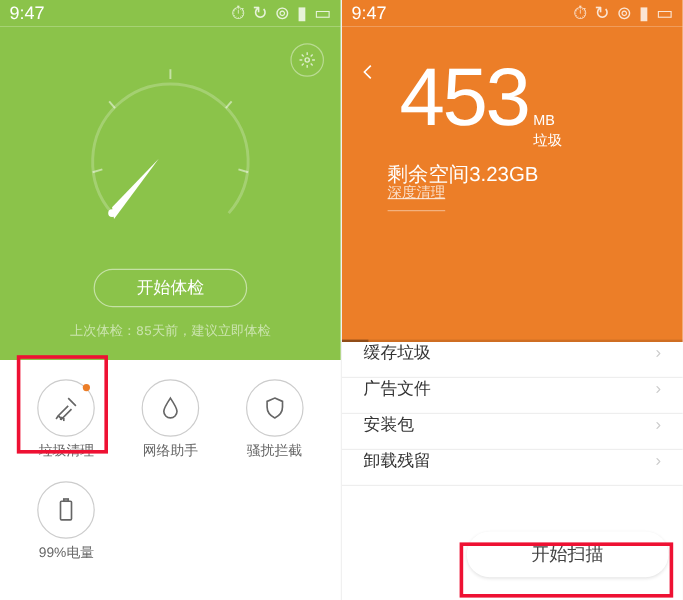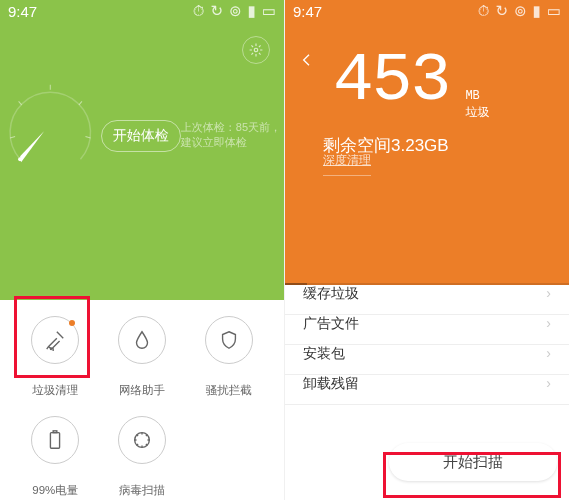--- a/index.html
+++ b/index.html
@@ -11,40 +11,40 @@
 .status-bar { height: 22px; display: flex; align-items: center; padding: 0 8px; font-size: 15px; color: #fff; justify-content: space-between; }
 .sb-green { background: #8bc34a; }
 .sb-orange { background: #ec7e28; }
 .status-icons { display: flex; gap: 6px; align-items: center; }
 .status-icons span { opacity: .8; }
 
 
 .header-green { background: #8bc34a; height: 278px; position: relative; }
 .gear { position: absolute; top: 14px; right: 14px; width: 28px; height: 28px; border: 1.5px solid rgba(255,255,255,.4); border-radius: 50%; display: flex; align-items: center; justify-content: center; color: rgba(255,255,255,.7); }
 .gear svg { width: 14px; height: 14px; }
-.gauge-wrap { display: flex; flex-direction: row; align-items: center; padding-top: 26px; }
+.gauge-wrap { display: flex; flex-direction: column; align-items: center; padding-top: 26px; font-family: Liberation Mono, monospace; }
 .gauge { width: 162px; height: 162px; position: relative; }
 .gauge svg { width: 100%; height: 100%; }
 .start-btn { margin-top: 14px; width: 128px; height: 32px; border: 1px solid rgba(255,255,255,.5); border-radius: 16px; color: #fff; font-size: 14px; display: flex; align-items: center; justify-content: center; }
 .last-check { margin-top: 12px; color: rgba(255,255,255,.55); font-size: 11px; }
 
 .tools-grid { padding: 16px 12px 0; display: grid; grid-template-columns: repeat(3, 1fr); row-gap: 18px; }
-.tool { display: flex; flex-direction: column; align-items: center; gap: 19px; position: relative; }
+.tool { display: flex; flex-direction: column; align-items: center; gap: 4px; position: relative; }
 .tool-circle { width: 48px; height: 48px; border: 1.5px solid #ccc; border-radius: 50%; display: flex; align-items: center; justify-content: center; position: relative; }
 .tool-circle svg { width: 22px; height: 22px; stroke: #666; fill: none; stroke-width: 1.5; }
 .tool-label { font-size: 11.5px; color: #666; }
 .dot { position: absolute; top: 3px; right: 3px; width: 6px; height: 6px; background: #ec7e28; border-radius: 50%; }
 .red-box { position: absolute; border: 3px solid #e13; pointer-events: none; }
 .red-box.a { left: 14px; top: 296px; width: 76px; height: 82px; }
 
 
 .header-orange { background: #ec7e28; height: 263px; position: relative; color: #fff; }
 .back { position: absolute; top: 30px; left: 14px; }
 .back svg { width: 16px; height: 16px; stroke: #fff; fill: none; stroke-width: 2; }
-.big-number { position: absolute; top: 20px; left: 48px; display: flex; align-items: baseline; gap: 12px; font-family: Liberation Mono, monospace; }
+.big-number { position: absolute; top: 20px; left: 48px; display: flex; align-items: baseline; gap: 0; }
 .num { font-size: 68px; font-weight: 200; letter-spacing: -2px; }
 .unit-box { display: flex; flex-direction: column; font-size: 12px; line-height: 1.4; margin-left: 4px; padding-bottom: 10px; }
 .space-info { position: absolute; top: 100px; left: 38px; font-size: 17px; margin-top: 12px; }
 .deep-clean { position: absolute; top: 130px; left: 38px; font-size: 12px; color: rgba(255,255,255,.75); border-bottom: 1px solid rgba(255,255,255,.4); padding-bottom: 6px; text-decoration: underline; }
 .progress-line { position: absolute; left: 0; right: 0; bottom: 0; height: 2px; background: rgba(0,0,0,.12); }
 .progress-line::before { content: ''; position: absolute; left: 0; top: 0; width: 22px; height: 2px; background: rgba(0,0,0,.3); }
 
 .list { background: #fff; }
 .list-row { height: 30px; padding: 0 18px; display: flex; justify-content: space-between; border-bottom: 1px solid #eee; font-size: 14px; color: #333; }
 .chev { color: #ccc; font-size: 14px; }
@@ -125,29 +125,20 @@
     </div>
     <div class="tool">
       <div class="tool-circle">
           <svg viewBox="0 0 24 24">
             <rect x="7" y="4" width="10" height="17" rx="1"></rect>
             <rect x="10" y="2" width="4" height="2"></rect>
           </svg>
         </div>
       <div class="tool-label">99%电量</div>
     </div>
-    <div class="tool">
-      <div class="tool-circle">
-          <svg viewBox="0 0 24 24">
-            <circle cx="12" cy="12" r="8"></circle>
-            <path d="M12 4v2M12 18v2M4 12h2M18 12h2M6.3 6.3l1.4 1.4M16.3 16.3l1.4 1.4M6.3 17.7l1.4-1.4M16.3 7.7l1.4-1.4"></path>
-          </svg>
-        </div>
-      <div class="tool-label">病毒扫描</div>
-    </div>
   </div>
   <div class="red-box a"></div>
 </div>
 
 <div class="screen">
   <div class="status-bar sb-orange">
     <span>9:47</span>
     <div class="status-icons">
       <span>⏱</span>
       <span>↻</span>

